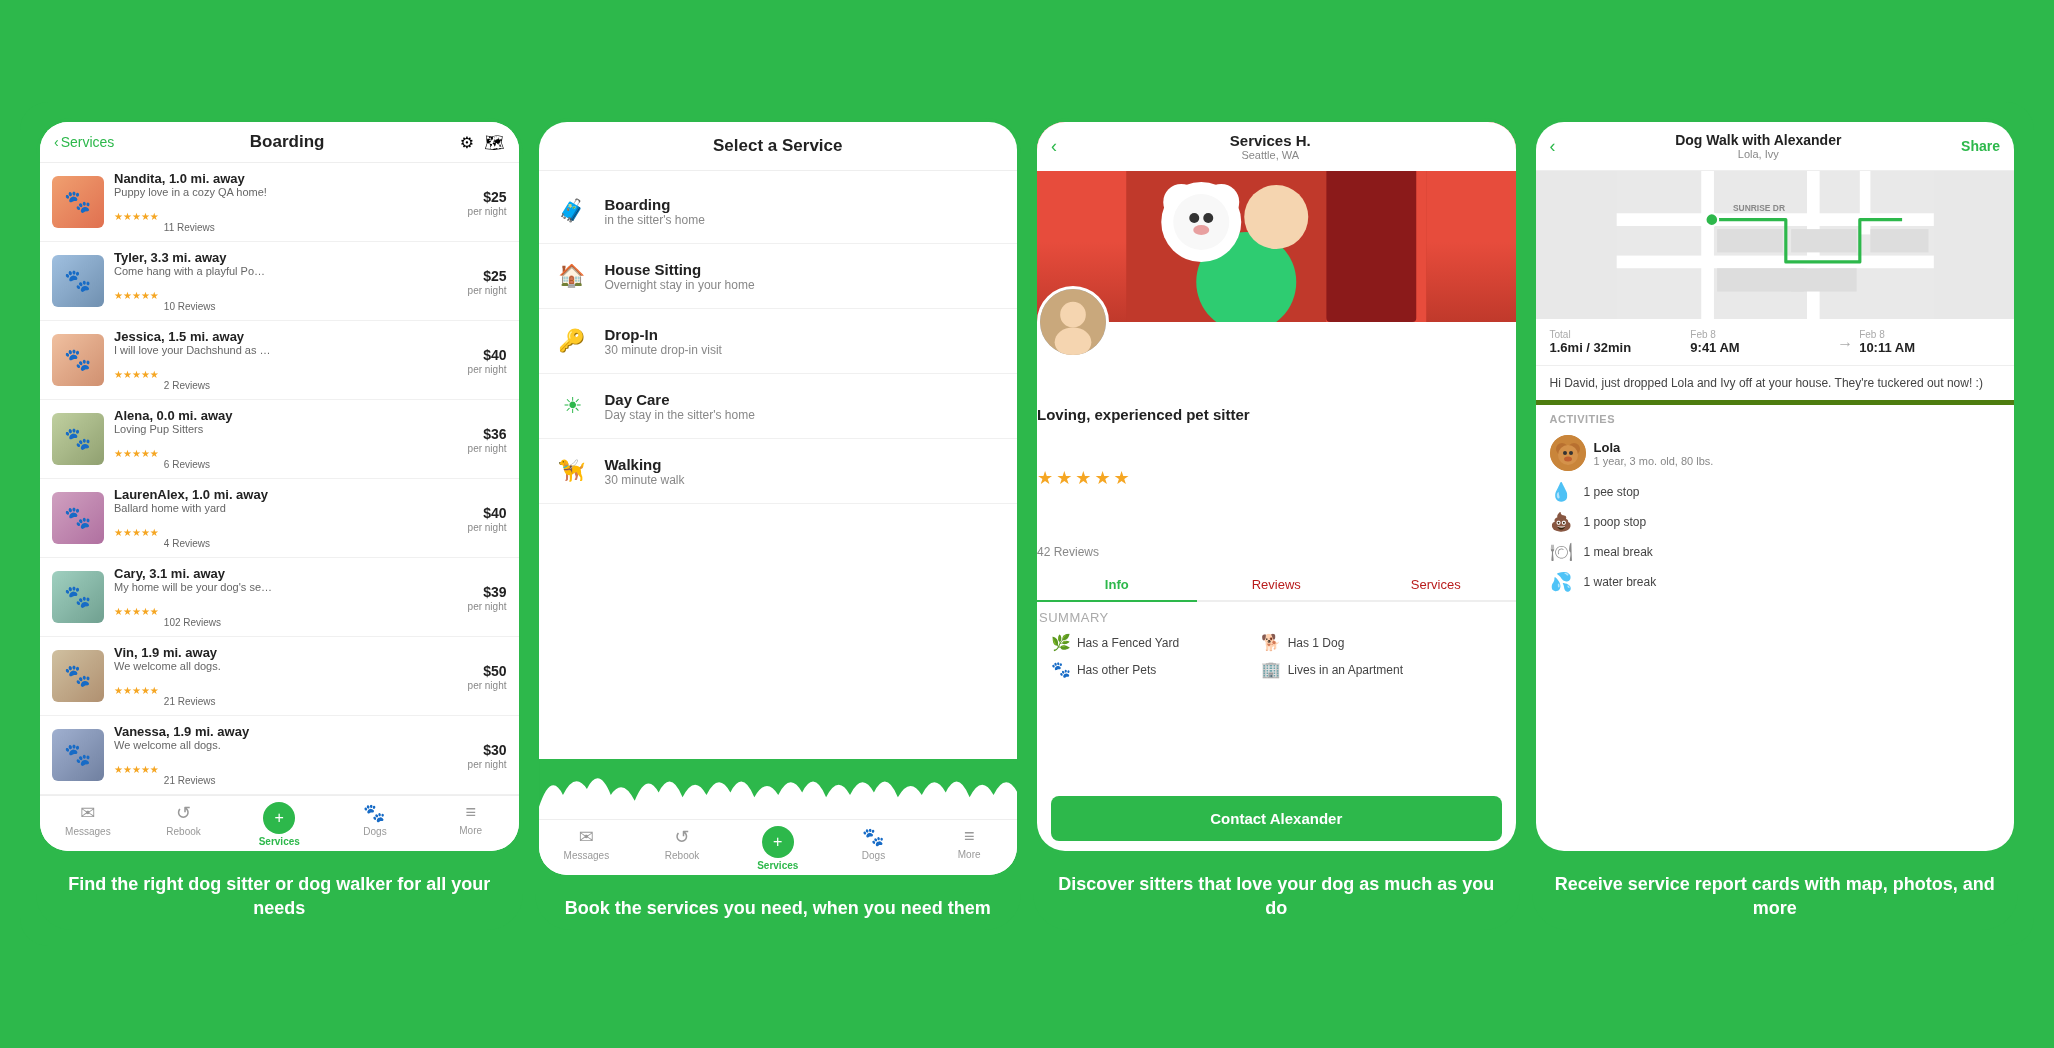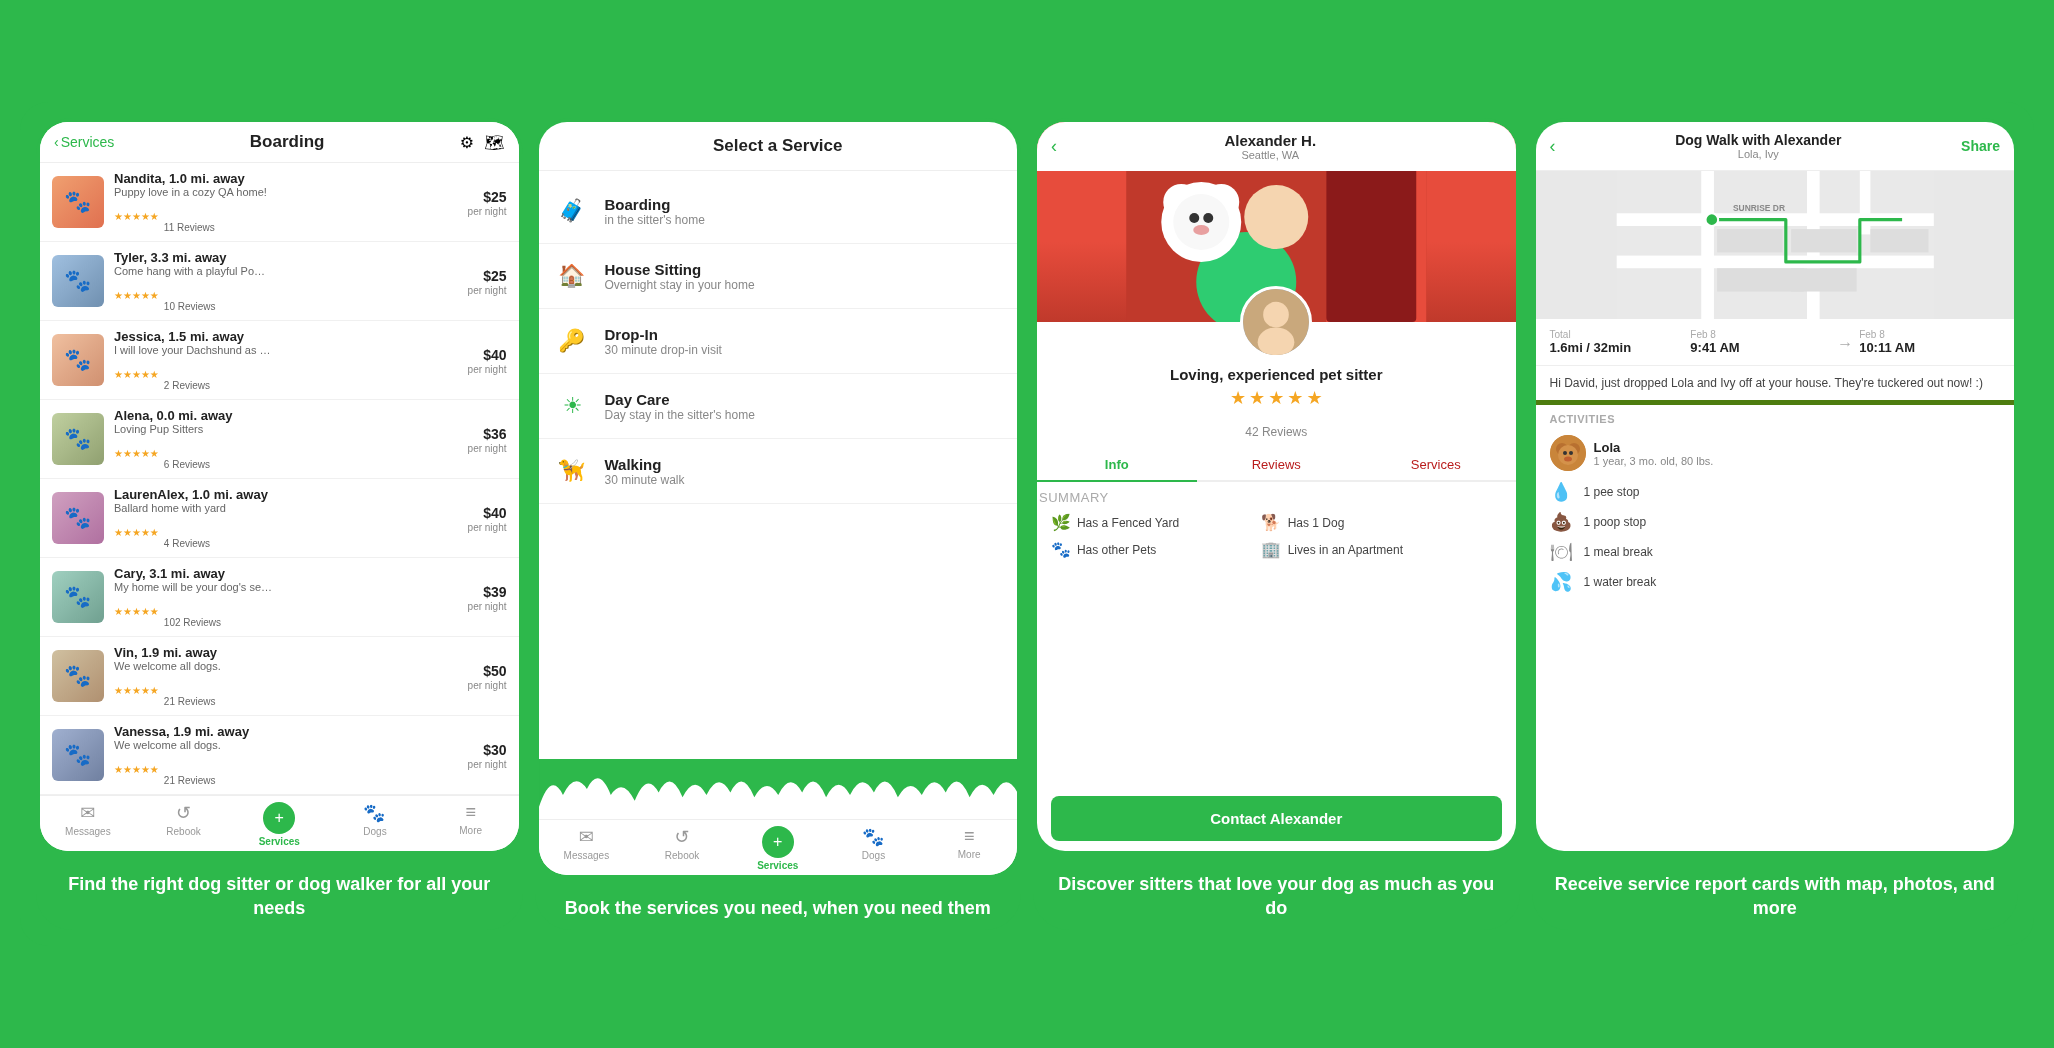--- a/index.html
+++ b/index.html
@@ -228,22 +228,23 @@
       display: flex;
       align-items: center;
       justify-content: center;
       font-size: 60px;
       background: linear-gradient(to bottom, #e74c3c 60%, #c0392b);
     }
     .p3-avatar-container {
       position: relative;
       display: flex;
       flex-direction: column;
-      align-items: center;
+      align-items: flex-start;
       margin-top: -36px;
+      gap: 40px;
     }
     .p3-avatar {
       width: 72px;
       height: 72px;
       border-radius: 50%;
       background: #aaa;
       border: 3px solid #fff;
       display: flex;
       align-items: center;
       justify-content: center;
@@ -711,21 +712,21 @@
 
             <circle cx="68" cy="96" r="5" fill="#333"></circle>
             <circle cx="82" cy="96" r="5" fill="#333"></circle>
             <ellipse cx="75" cy="108" rx="8" ry="5" fill="#e8a0a0"></ellipse>
           </svg>
         </div>
 
         <div class="p3-header">
           <span class="p3-back">‹</span>
           <div class="p3-header-name">
-            <div class="p3-header-name-main">Alexander H.</div>
+            <div class="p3-header-name-main">Services H.</div>
             <div class="p3-header-name-sub">Seattle, WA</div>
           </div>
           <span style="width:18px"></span>
         </div>
       </div>
 
       <div class="p3-avatar-container">
         <div class="p3-avatar">
           <svg width="72" height="72" viewBox="0 0 72 72" xmlns="http://www.w3.org/2000/svg">
             <circle cx="36" cy="36" r="36" fill="#c9a87c"></circle>

